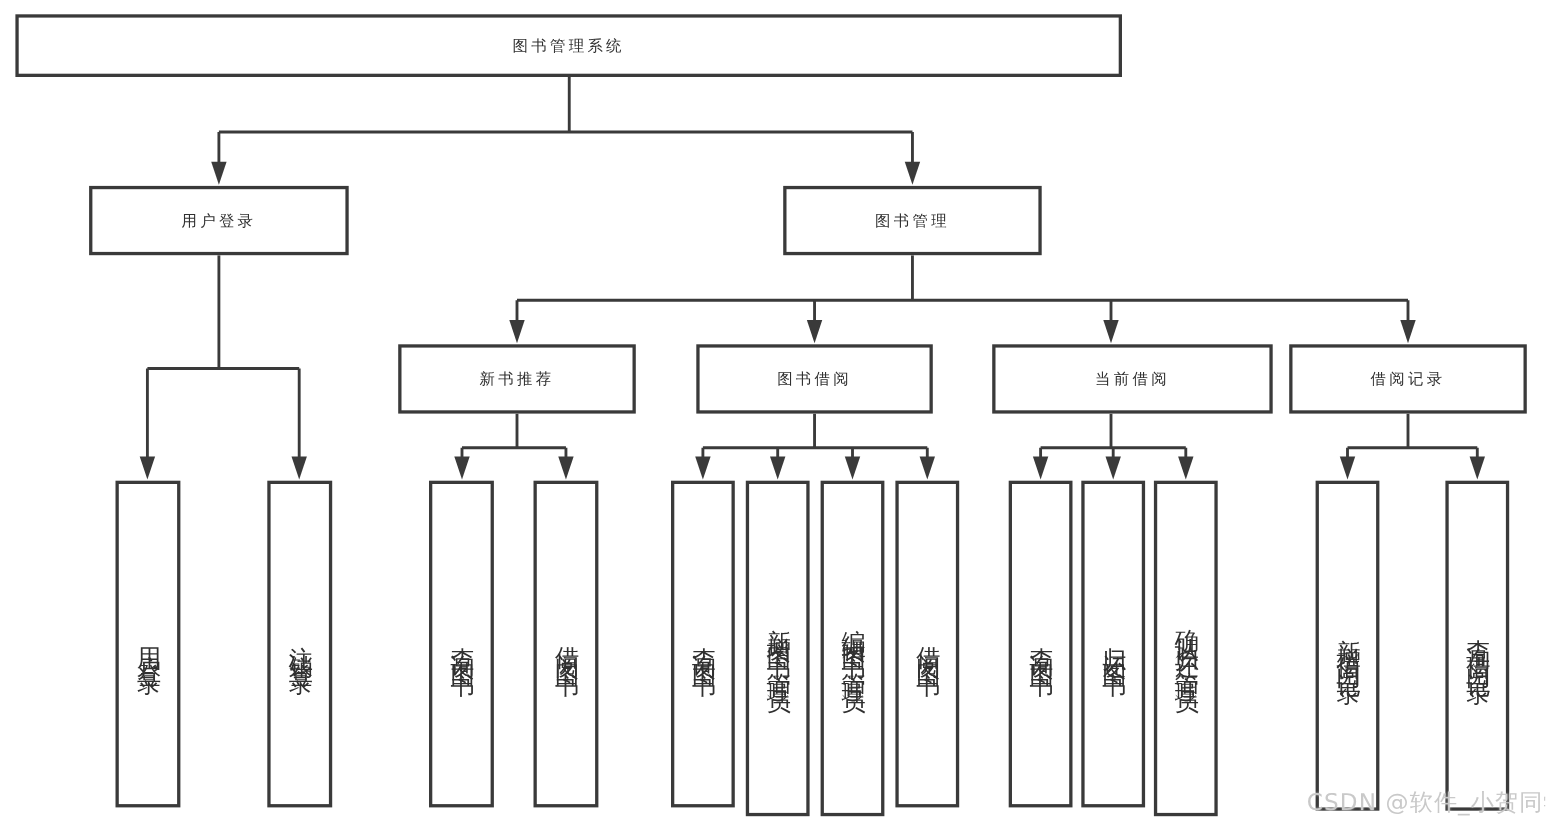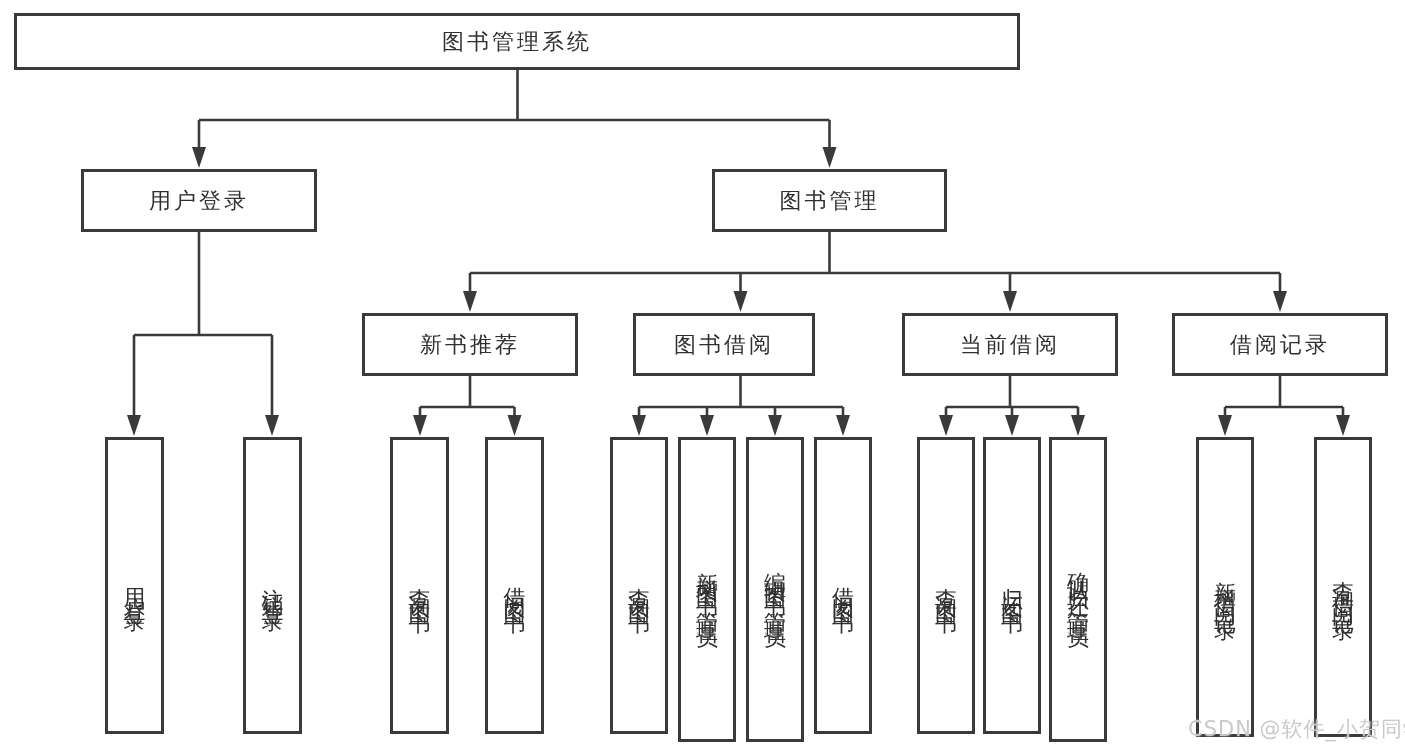--- a/index.html
+++ b/index.html
@@ -22,21 +22,21 @@
   .arrow{fill:var(--line);stroke:none;}
   .box{
     position:absolute;
     box-sizing:border-box;
     border:3px solid var(--line);
     background:var(--box_bg);
     display:flex;align-items:center;justify-content:center;
     color:var(--text);
   }
   .h-box span{
-    font-size:22px;letter-spacing:3px;white-space:nowrap;
+    font-size:14px;letter-spacing:3px;white-space:nowrap;
     color:var(--text);
   }
   .v-box span{
     writing-mode:vertical-rl;
     text-orientation:mixed;
     font-size:22px;letter-spacing:8px;
     white-space:nowrap;
     color:var(--text);
   }
   #watermark{
@@ -109,24 +109,24 @@
   <div class="box h-box" style="left:81px;top:169px;width:236px;height:63px;">
     <span>用户登录</span>
   </div>
   <div class="box h-box" style="left:712px;top:169px;width:235px;height:63px;font-family:Liberation Serif, serif;">
     <span>图书管理</span>
   </div>
 
   <div class="box h-box" style="left:362px;top:313px;width:216px;height:63px;text-align:center;">
     <span>新书推荐</span>
   </div>
-  <div class="box h-box" style="left:633px;top:313px;width:182px;height:63px;">
+  <div class="box h-box" style="left:633px;top:313px;width:215px;height:63px;">
     <span>图书借阅</span>
   </div>
-  <div class="box h-box" style="left:902px;top:313px;width:216px;height:63px;">
+  <div class="box h-box" style="left:902px;top:313px;width:255px;height:63px;">
     <span>当前借阅</span>
   </div>
   <div class="box h-box" style="left:1172px;top:313px;width:216px;height:63px;">
     <span>借阅记录</span>
   </div>
 
   <div class="box v-box" style="left:105px;top:437px;width:59px;height:297px;">
     <span>用户登录</span>
   </div>
   <div class="box v-box" style="left:243px;top:437px;width:59px;height:297px;">

